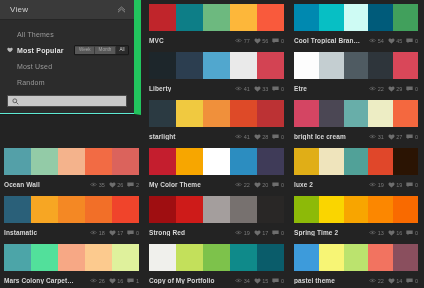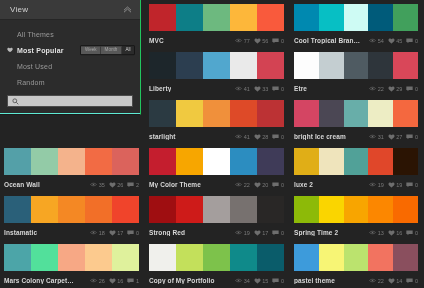--- a/index.html
+++ b/index.html
@@ -77,21 +77,21 @@
   .stat svg { display: block; }
   .stat-num { font-size: 5.5px; color: #7a7a7a; }
 
   
   .panel {
     position: absolute;
     left: 0; top: 0;
     width: 141px;
     height: 115px;
     background: #5eead4;
-    border-right: 1px solid #22c55e;
+    border-right: 7px solid #22c55e;
     border-bottom: 1px solid #1a1a1a;
     box-sizing: border-box;
     z-index: 5;
   }
   .panel-header {
     height: 20px;
     background: #3a3a3a;
     border-bottom: 1px solid #262626;
     display: flex;
     align-items: center;

